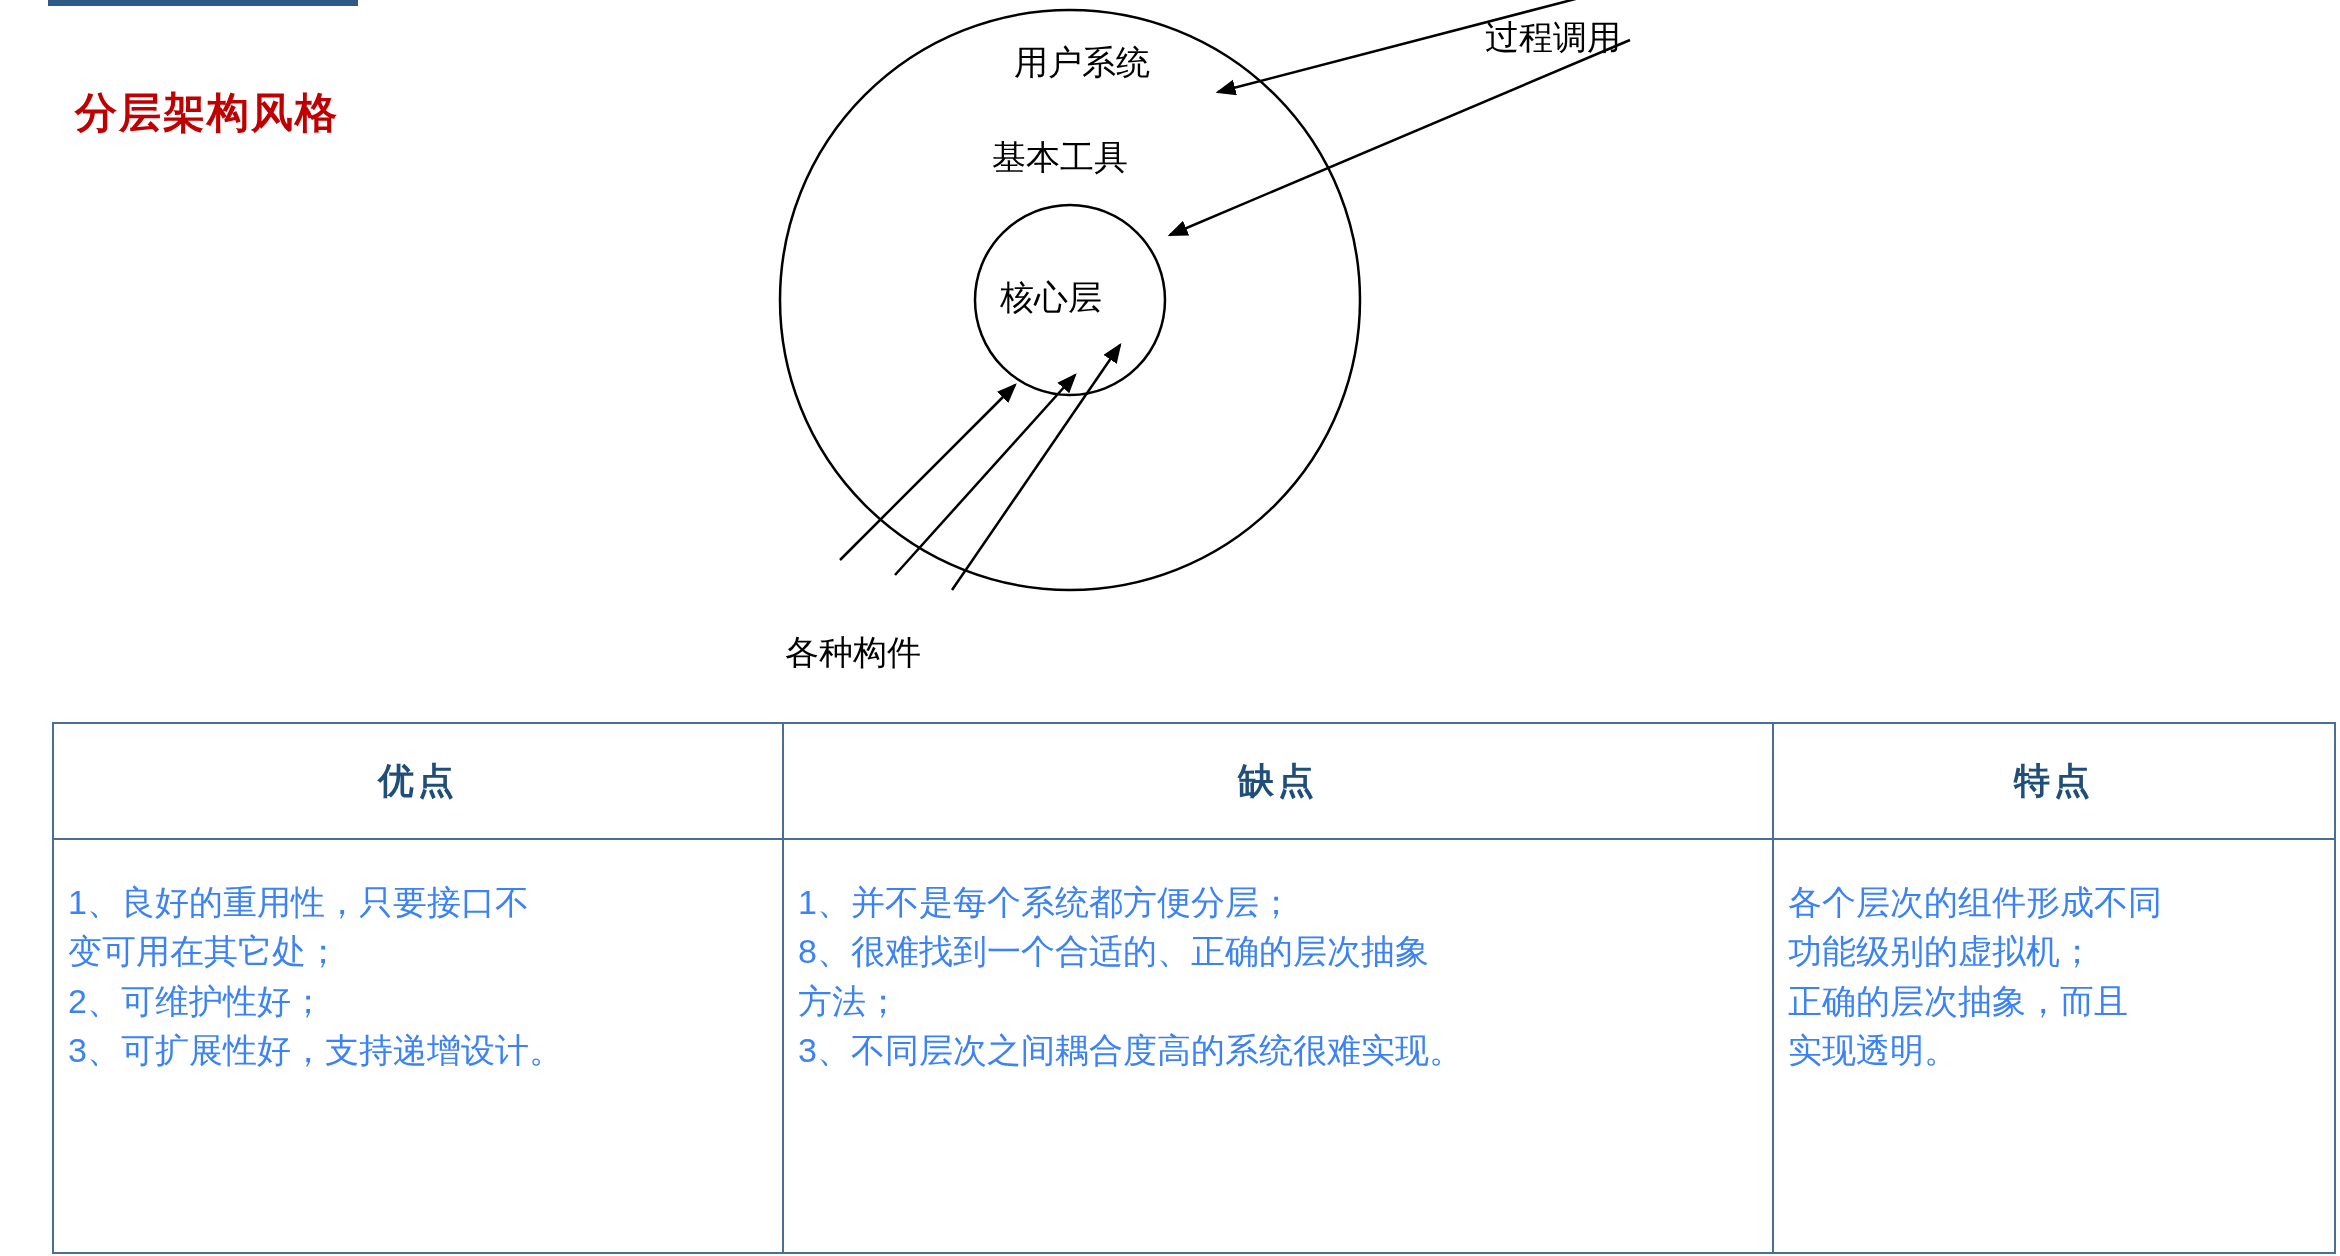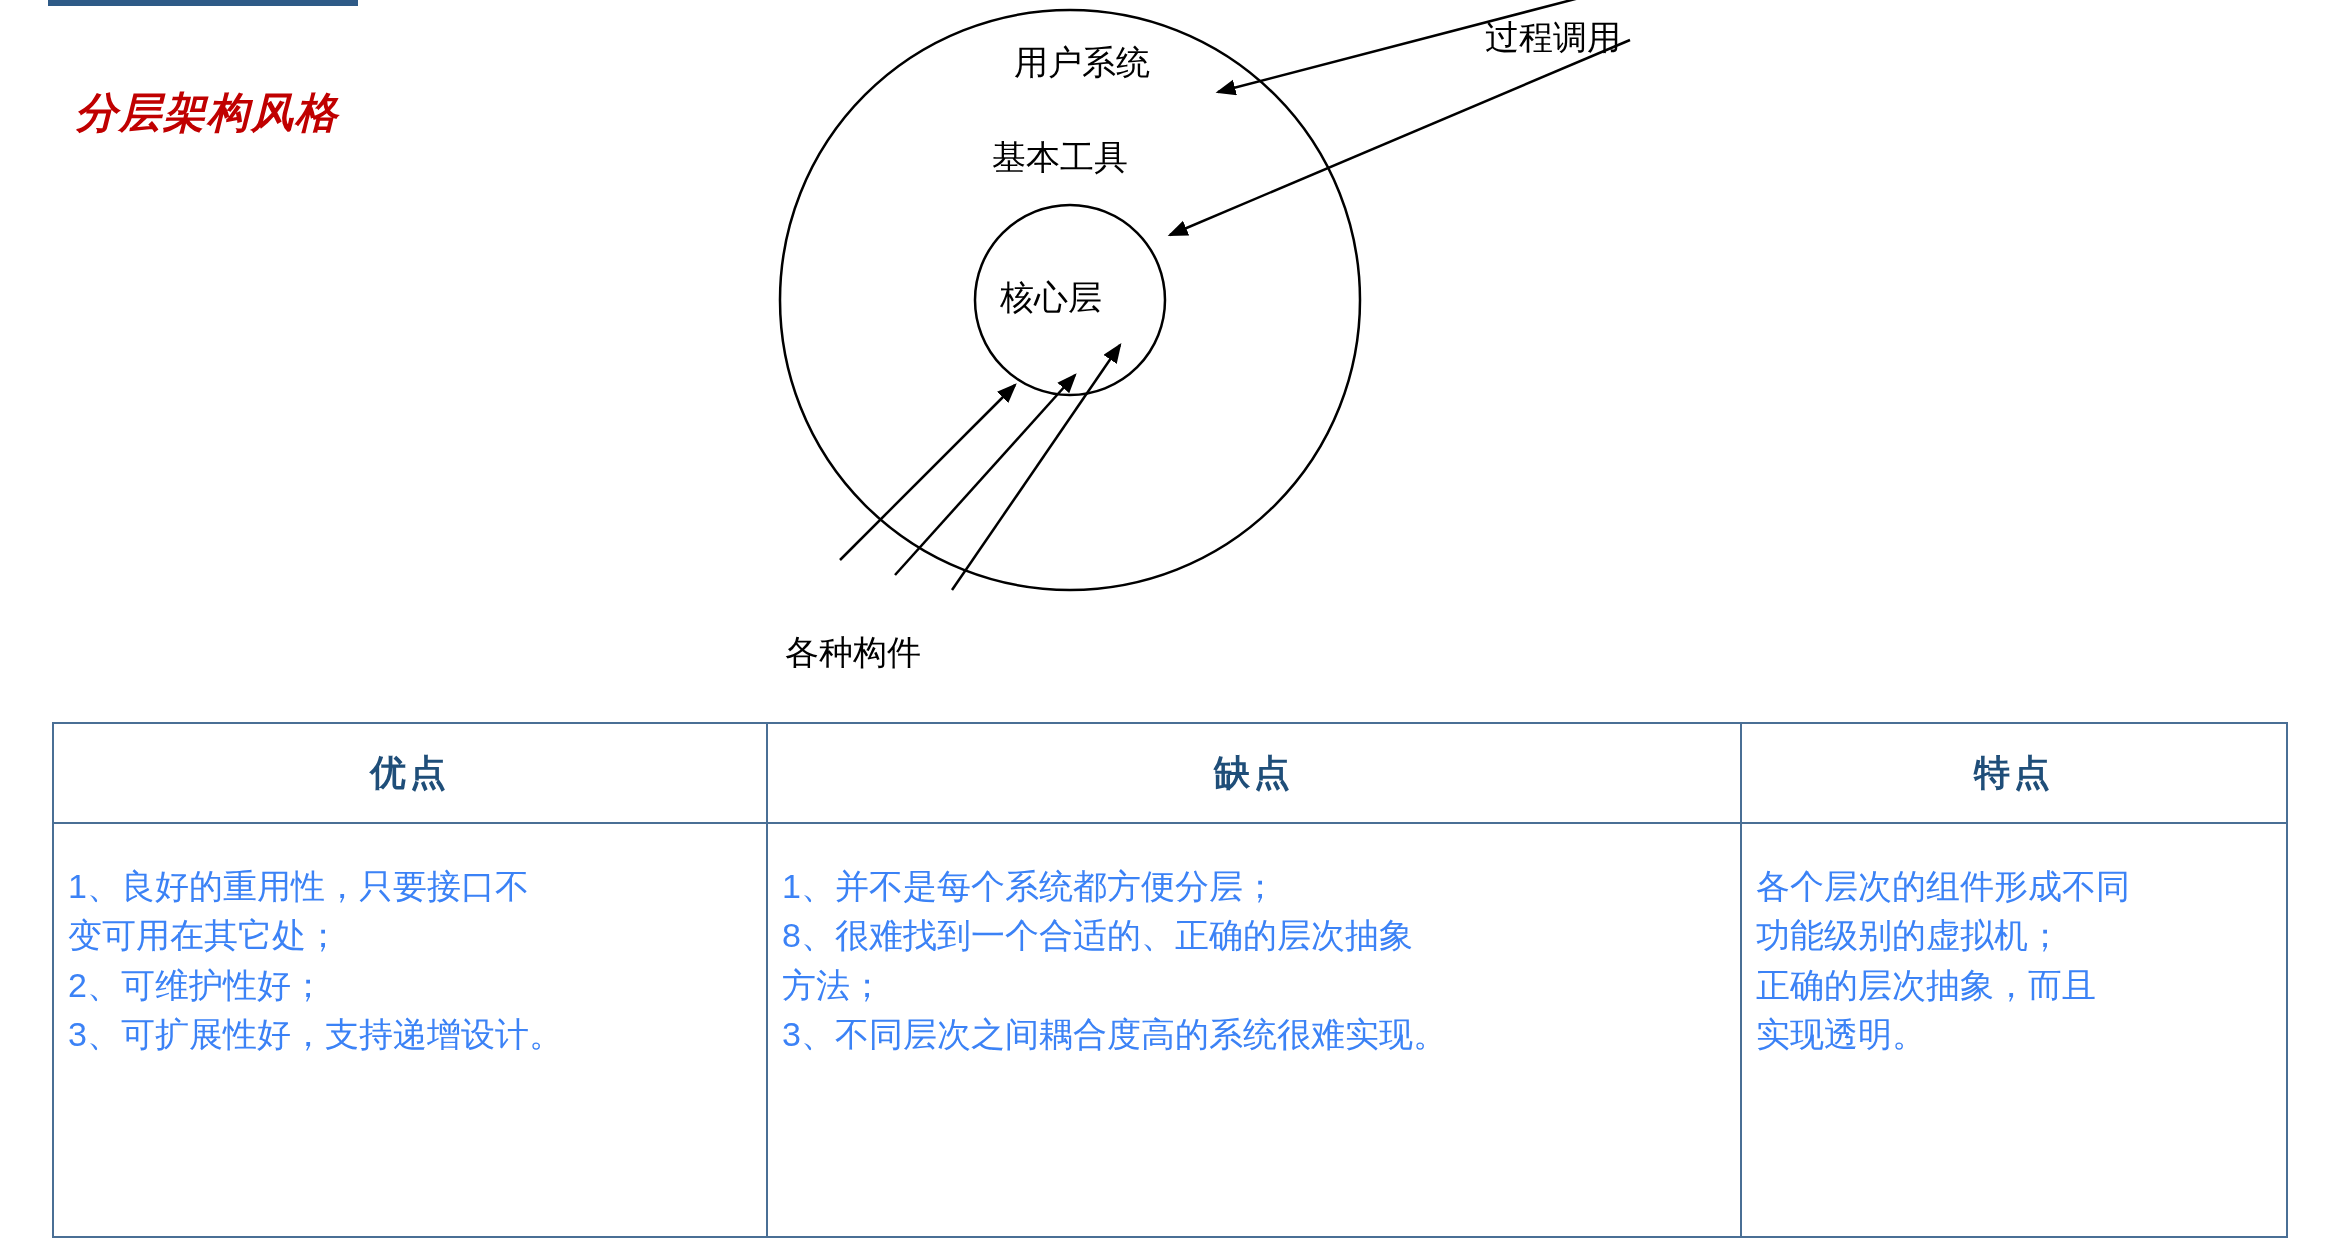--- a/index.html
+++ b/index.html
@@ -28,21 +28,20 @@
   
   .slide-title {
     position: absolute;
     left: 75px;
     top: 85px;
     font-size: 42px;
     font-weight: bold;
     color: #c00000;
     letter-spacing: 2px;
     white-space: nowrap;
-    font-style: italic;
   }
 
   
   .diagram {
     position: absolute;
     left: 600px;
     top: 0px;
     width: 1100px;
     height: 700px;
   }
@@ -64,21 +63,21 @@
   .tbl {
     position: absolute;
     left: 52px;
     top: 722px;
     width: 2228px;
     border-collapse: collapse;
     table-layout: fixed;
   }
   .tbl td, .tbl th {
     border: 2px solid #4a6f95;
-    padding: 0;
+    padding: 8px;
     vertical-align: top;
   }
   .tbl thead th {
     height: 98px;
     text-align: center;
     vertical-align: middle;
     font-size: 36px;
     font-weight: bold;
     color: #1f4e79;
     letter-spacing: 4px;

